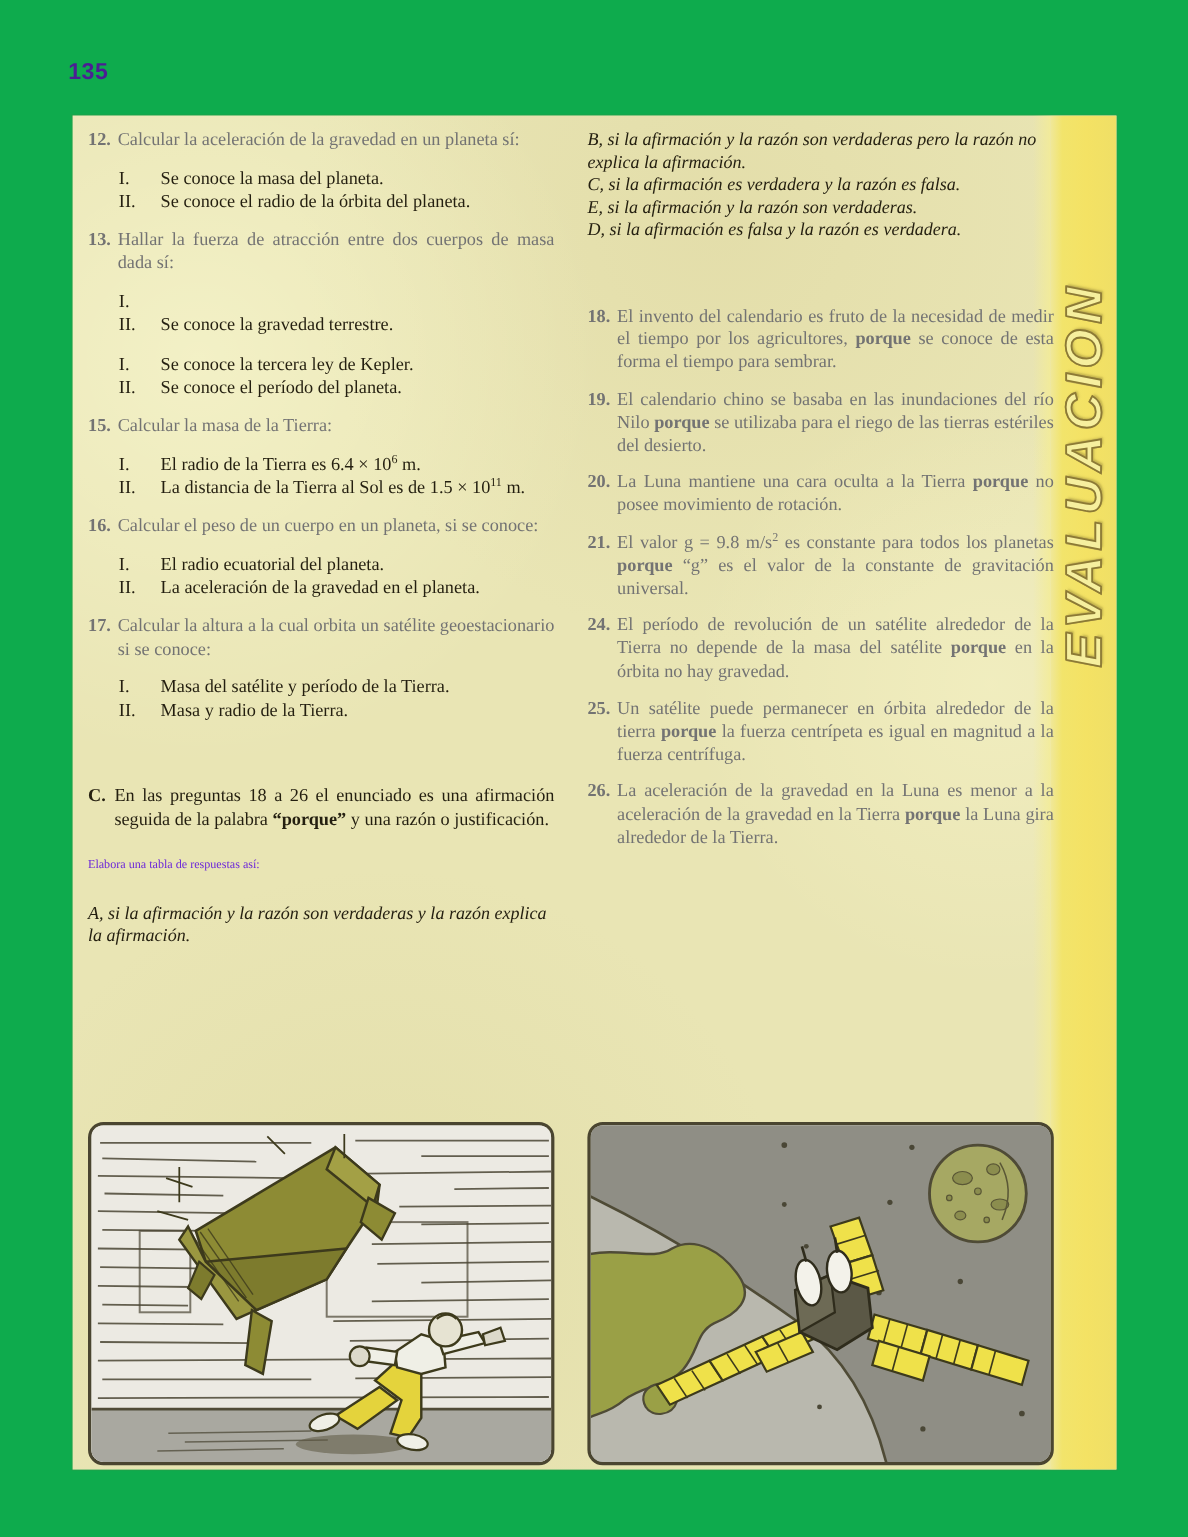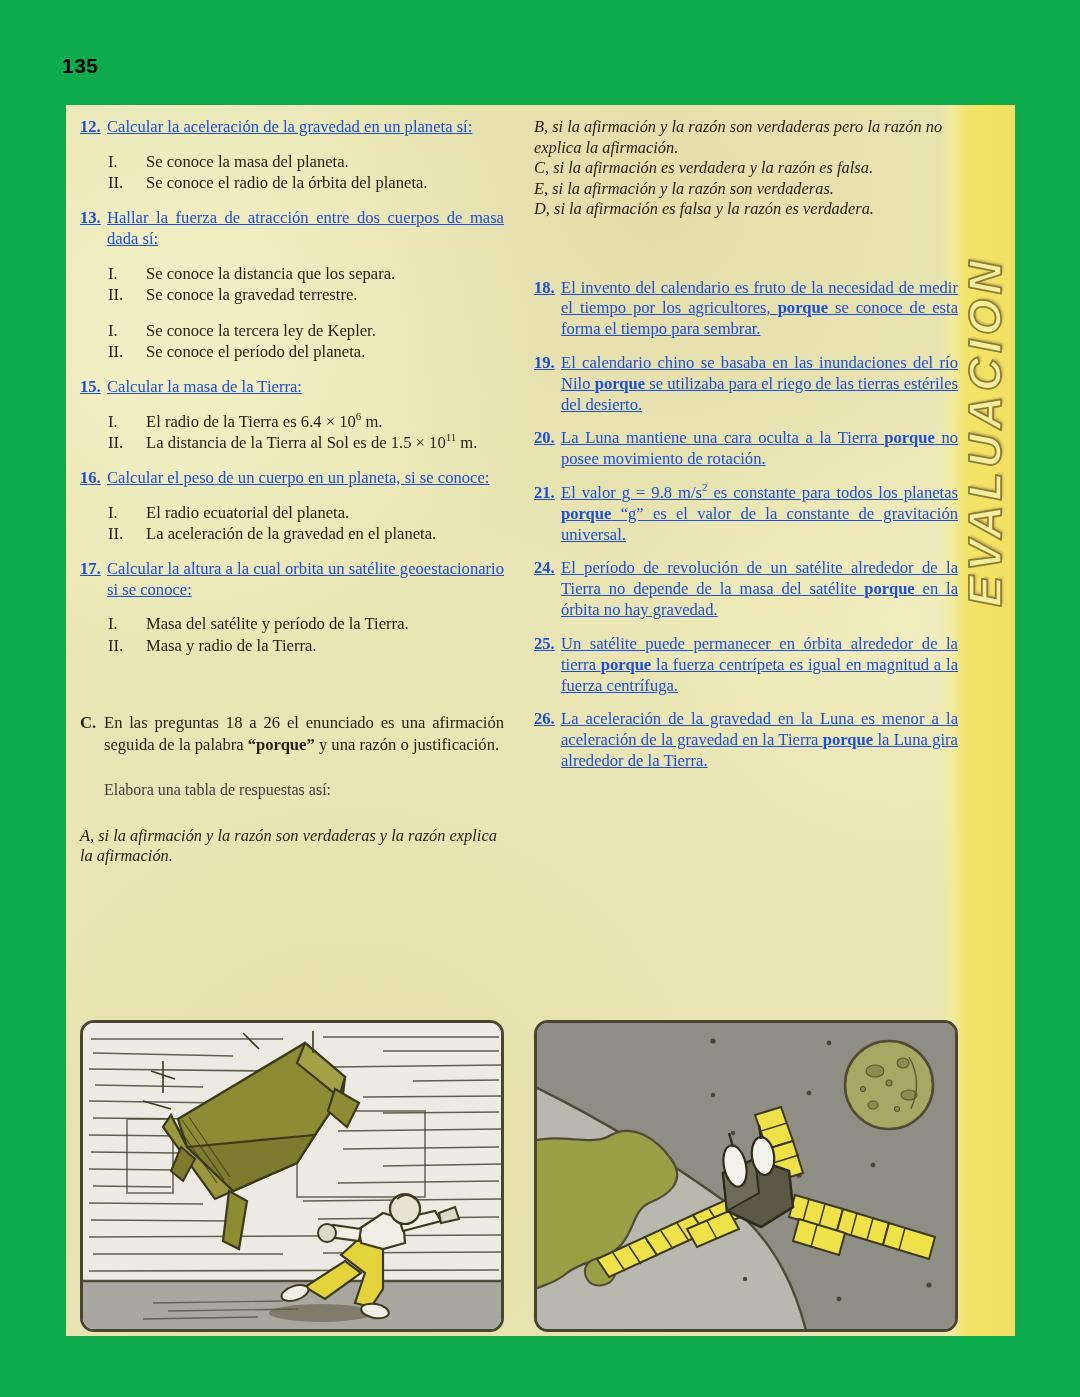--- a/index.html
+++ b/index.html
@@ -13,21 +13,21 @@
     font-family: "Liberation Serif", serif;
   }
 
   
   .page-number {
     position: absolute;
     left: 62px; top: 54px;
     font-family: "Liberation Sans", sans-serif;
     font-weight: bold;
     font-size: 21px;
-    color: #000000;
+    color: #4c1d95;
     letter-spacing: 0.5px;
   }
 
   
   .sheet {
     position: absolute;
     left: 66px; top: 105px;
     width: 949px; height: 1231px;
     background: #e9e5b4;
     background-image:
@@ -99,24 +99,23 @@
     width: 878px;
     display: flex;
     gap: 30px;
   }
   .col { width: 424px; }
 
   
   .q {
     display: flex;
     margin-bottom: 13px;
-    color: #1d4ed8;
+    color: #737373;
     font-size: 16.6px;
     line-height: 1.255;
-    text-decoration: underline;
   }
   .q-num {
     font-weight: bold;
     min-width: 27px;
     flex: 0 0 27px;
     text-align: left;
   }
   .q-body { flex: 1 1 auto; text-align: justify; }
 
   .roman-list { margin: 9px 0 14px 0; }
@@ -152,25 +151,24 @@
     font-size: 16.6px;
     line-height: 1.27;
   }
   .sec-letter {
     font-weight: bold;
     flex: 0 0 24px;
   }
   .sec-body { flex: 1 1 auto; text-align: justify; }
 
   .plain-line {
-    color: #404040;
-    font-size: 16px;
+    color: #6d28d9;
+    font-size: 11px;
     line-height: 1.27;
     margin-bottom: 14px;
-    margin-left: 24px;
   }
 
   .gap-sm { height: 12px; }
   .gap-lg { height: 42px; }
 
   sup { font-size: 0.66em; vertical-align: super; line-height: 0; }
 
   
   .figs {
     position: absolute;
@@ -219,21 +217,20 @@
             <span class="roman-text">Se conoce el radio de la órbita del planeta.</span>
           </div>
         </div>
         <div class="q">
           <span class="q-num">13.</span>
           <div class="q-body">Hallar la fuerza de atracción entre dos cuerpos de masa dada sí:</div>
         </div>
         <div class="roman-list">
           <div class="roman-item">
             <span class="roman-num">I.</span>
-            <span class="roman-text">Se conoce la distancia que los separa.</span>
           </div>
           <div class="roman-item">
             <span class="roman-num">II.</span>
             <span class="roman-text">Se conoce la gravedad terrestre.</span>
           </div>
         </div>
         <div class="roman-list">
           <div class="roman-item">
             <span class="roman-num">I.</span>
             <span class="roman-text">Se conoce la tercera ley de Kepler.</span>

